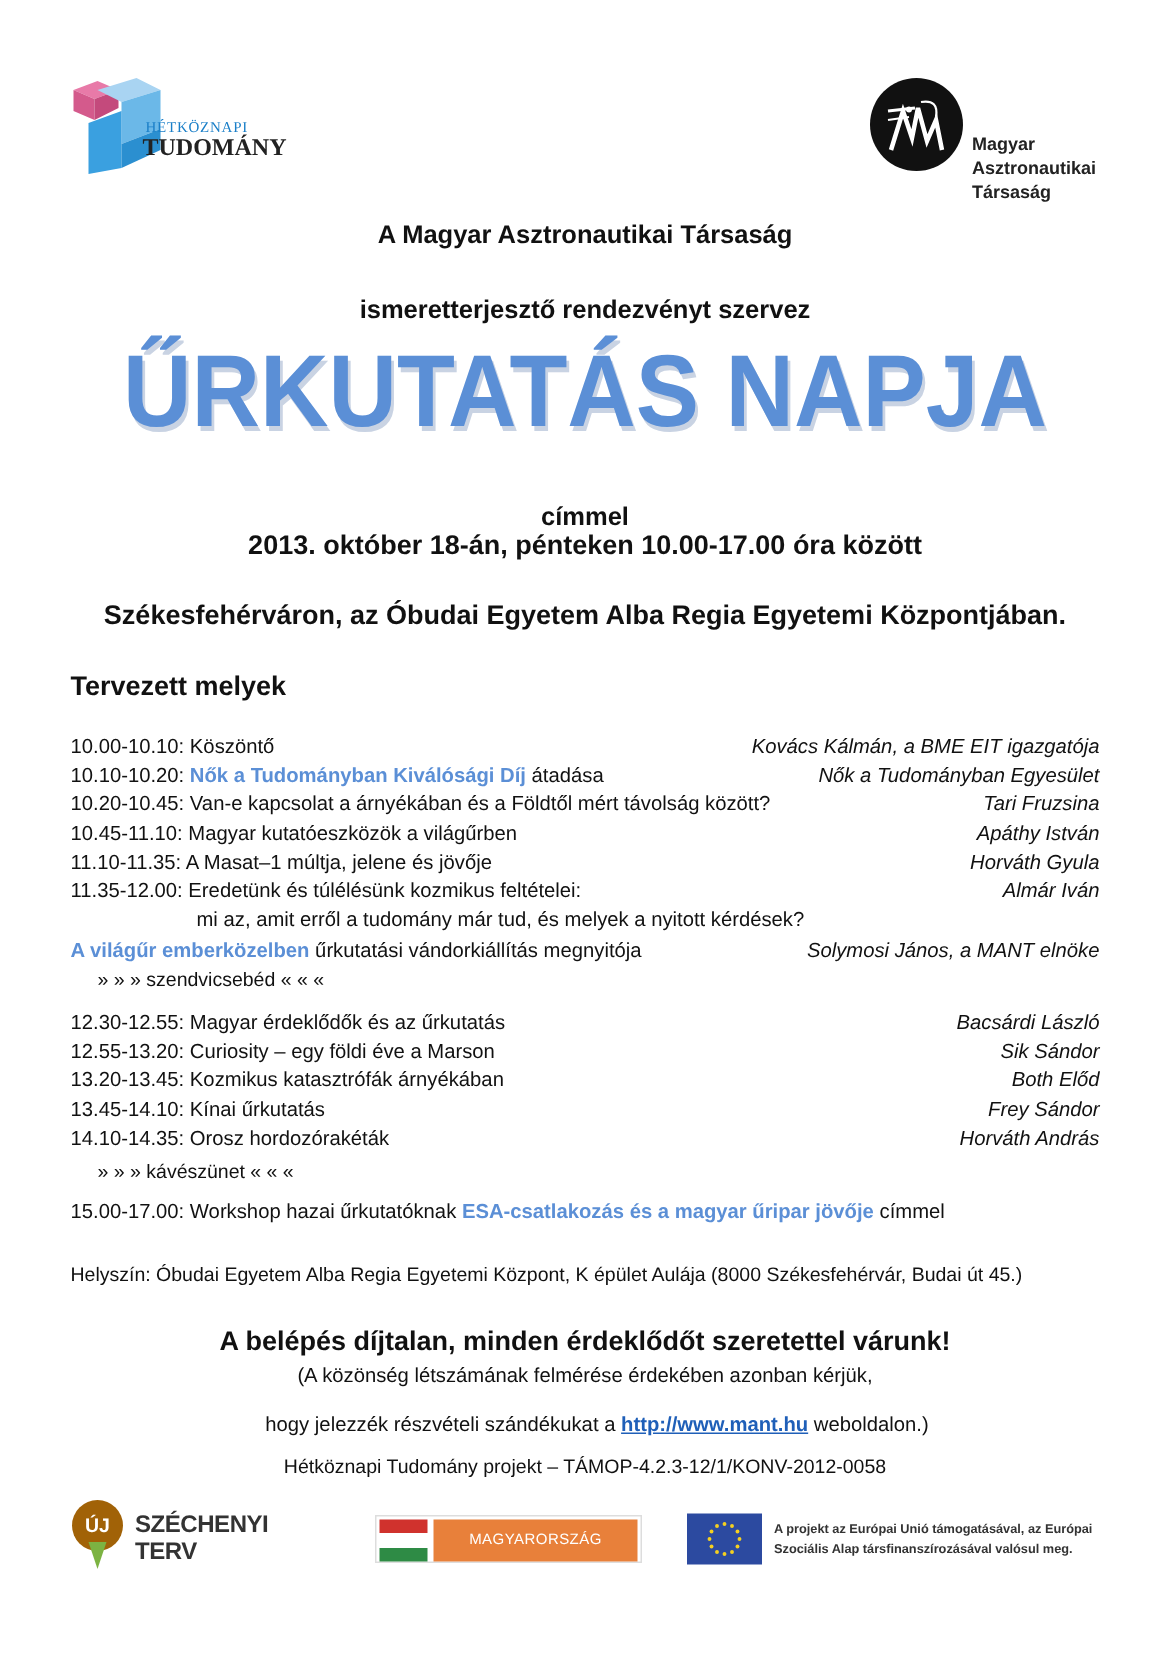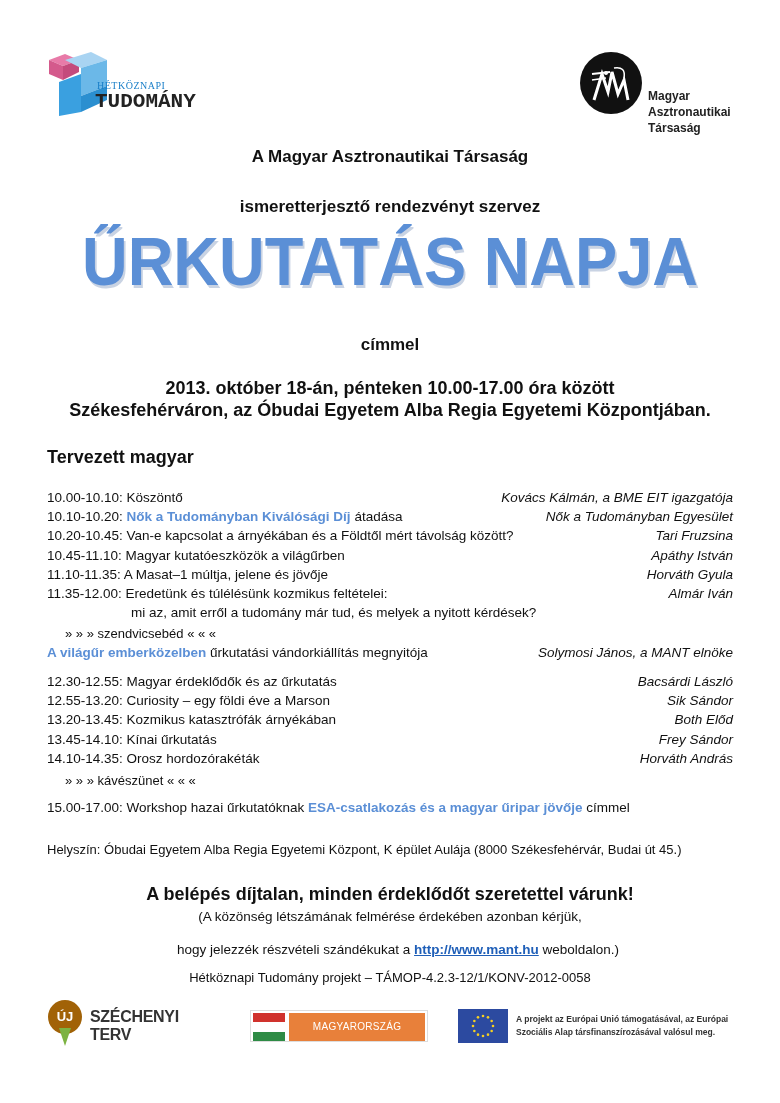--- a/index.html
+++ b/index.html
@@ -57,21 +57,21 @@
   <svg width="70" height="66" viewBox="0 0 70 66" style="position:absolute;left:0;top:0;">
     <polygon points="4,8 20,2 34,8 18,14" fill="#e87aa8"></polygon>
     <polygon points="4,8 18,14 18,28 4,22" fill="#d45a8c"></polygon>
     <polygon points="18,14 34,8 34,20 18,28" fill="#c44a7c"></polygon>
     <polygon points="20,8 46,0 62,8 36,16" fill="#a9d4f2"></polygon>
     <polygon points="36,16 62,8 62,34 36,44" fill="#6bb8e8"></polygon>
     <polygon points="14,30 36,22 36,60 14,64" fill="#3aa0e0"></polygon>
     <polygon points="36,44 62,34 62,48 36,60" fill="#2b8fd0"></polygon>
   </svg>
   <span class="abs" style="left:52px;top:28px;font-family:'Liberation Serif',serif;font-size:10px;color:#1a7fc8;letter-spacing:0.5px;">HÉTKÖZNAPI</span>
-  <span class="abs" style="left:50px;top:38px;font-family:Liberation Mono, monospace;font-size:21px;font-weight:bold;color:#222;">TUDOMÁNY</span>
+  <span class="abs" style="left:50px;top:38px;font-family:Liberation Serif, serif;font-size:16px;font-weight:bold;color:#222;">TUDOMÁNY</span>
 </div>
 
 <div id="mant-logo" class="abs">
   <div class="mant-circle">
     <svg width="62" height="62" viewBox="0 0 62 62">
       <path d="M14 48 L22 22 L28 40 L32 20 L38 42 L44 28 L48 48" stroke="#fff" stroke-width="3" fill="none"></path>
       <path d="M12 22 L30 20" stroke="#fff" stroke-width="2"></path>
       <path d="M12 28 L26 26" stroke="#fff" stroke-width="1.5"></path>
       <path d="M34 16 Q46 14 44 26" stroke="#fff" stroke-width="1.5" fill="none"></path>
       <circle cx="26" cy="21" r="2" fill="#fff"></circle>
@@ -81,24 +81,24 @@
     <div>Magyar</div>
     <div>Asztronautikai</div>
     <div>Társaság</div>
   </div>
 </div>
 
 <div class="abs center h-sub" style="top:144px;">A Magyar Asztronautikai Társaság</div>
 <div class="abs center h-sub" style="top:170px;margin-top:24px;">ismeretterjesztő rendezvényt szervez</div>
 <div id="title" class="abs center">ŰRKUTATÁS NAPJA</div>
 <div class="abs center h-sub" style="top:332px;">címmel</div>
-<div class="abs center date" style="top:376px;">2013. október 18-án, pénteken 10.00-17.00 óra között</div>
+<div class="abs center date" style="top:351px;">2013. október 18-án, pénteken 10.00-17.00 óra között</div>
 <div class="abs center date" style="top:398px;">Székesfehérváron, az Óbudai Egyetem Alba Regia Egyetemi Központjában.</div>
 
-<div id="program-heading" class="abs">Tervezett magyar</div>
+<div id="program-heading" class="abs">Tervezett melyek</div>
 
 <div class="abs prog" style="top:488px;">
   <div class="row">
     <span class="left"><span>10.00-10.10:</span> <span>Köszöntő</span></span>
     <span class="right">Kovács Kálmán, a BME EIT igazgatója</span>
   </div>
   <div class="row">
     <span class="left"><span>10.10-10.20:</span> <span class="blue">Nők a Tudományban Kiválósági Díj</span> <span>átadása</span></span>
     <span class="right">Nők a Tudományban Egyesület</span>
   </div>
@@ -117,25 +117,25 @@
   <div class="row">
     <span class="left"><span>11.35-12.00:</span> <span>Eredetünk és túlélésünk kozmikus feltételei:</span></span>
     <span class="right">Almár Iván</span>
   </div>
   <div class="row">
     <span class="left cont">mi az, amit erről a tudomány már tud, és melyek a nyitott kérdések?</span>
   </div>
 </div>
 
 <div class="abs prog" style="top:624px;">
-  <div class="row sep" style="font-size:13px;"><span>» » »  szendvicsebéd « « «</span></div>
   <div class="row">
     <span class="left"><span class="blue">A világűr emberközelben</span> <span>űrkutatási vándorkiállítás megnyitója</span></span>
     <span class="right">Solymosi János, a MANT elnöke</span>
   </div>
+  <div class="row sep" style="font-size:13px;"><span>» » »  szendvicsebéd « « «</span></div>
 </div>
 
 <div class="abs prog" style="top:672px;">
   <div class="row">
     <span class="left"><span>12.30-12.55:</span> <span>Magyar érdeklődők és az űrkutatás</span></span>
     <span class="right">Bacsárdi László</span>
   </div>
   <div class="row">
     <span class="left"><span>12.55-13.20:</span> <span>Curiosity – egy földi éve a Marson</span></span>
     <span class="right">Sik Sándor</span>

